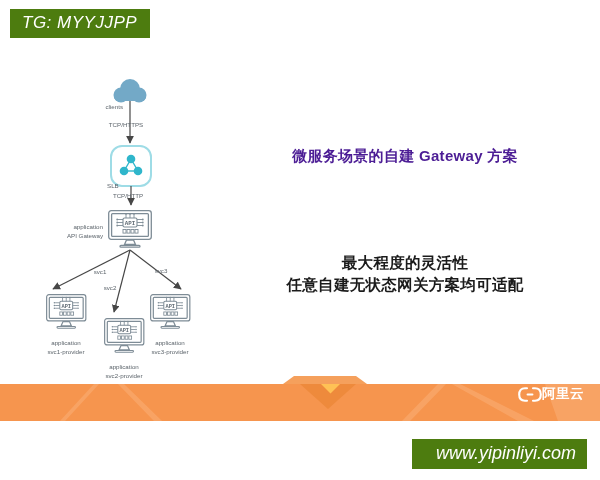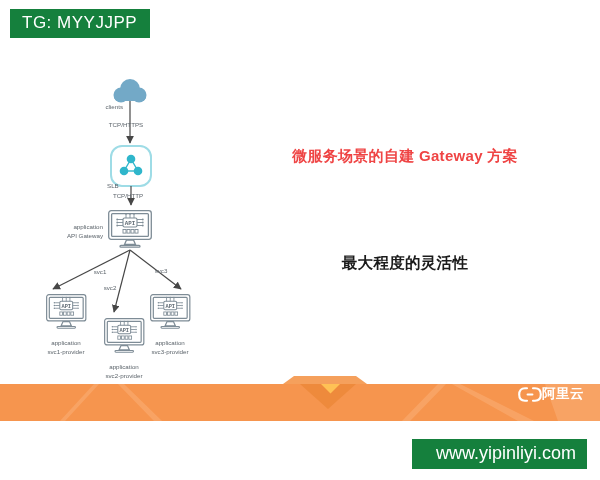--- a/index.html
+++ b/index.html
@@ -3,38 +3,39 @@
 <meta charset="utf-8">
 <style>
   html,body{margin:0;padding:0;}
   body{
     width:600px;height:480px;position:relative;overflow:hidden;
     background:#ffffff;
     font-family:"Liberation Sans", sans-serif;
   }
   .tag{
     position:absolute;
-    background:#15803d;
+    background:#4d7c0f;
     color:#ffffff;
     white-space:nowrap;
+    font-style:italic;
   }
   .tag-top{
     left:10px;top:9px;
     padding:4px 13px 5px 12px;
     font-size:17px;letter-spacing:0.5px;
   }
   .tag-bottom{
     right:13px;top:439px;
     padding:4px 11px 5px 24px;
     font-size:18px;
   }
   .headline{
     position:absolute;left:260px;top:147px;width:290px;
     text-align:center;
-    font-size:15px;font-weight:bold;color:#ef4444;
+    font-size:15px;font-weight:bold;color:#4c1d95;
     letter-spacing:0.3px;
   }
   .callout{
     position:absolute;left:255px;top:252px;width:300px;
     text-align:center;
     font-size:15.5px;font-weight:bold;color:#1b1b1b;
     line-height:22px;letter-spacing:0.3px;
   }
   .diagram{
     position:absolute;left:30px;top:70px;
@@ -143,20 +144,21 @@
   <text x="94" y="308" text-anchor="middle">svc2-provider</text>
 
   <text x="140" y="275" text-anchor="middle">application</text>
   <text x="140" y="284" text-anchor="middle">svc3-provider</text>
 </svg>
 
 <div class="headline">微服务场景的自建 Gateway 方案</div>
 
 <div class="callout">
   <div>最大程度的灵活性</div>
+  <div>任意自建无状态网关方案均可适配</div>
 </div>
 
 <svg class="banner" width="600" height="46" viewBox="0 0 600 46">
   <polygon points="283,9 294,1 356,1 367,9" fill="#F5A05C"></polygon>
   <rect x="0" y="9" width="600" height="37" fill="#F6954E"></rect>
   <polygon points="300,9 356,9 328,34" fill="#EE8A3C"></polygon>
   <polygon points="321,9 340,9 330.5,18.5" fill="#FFC155"></polygon>
   <g opacity="0.55" fill="#FBB077">
     <polygon points="402,46 438,9 446,9 410,46"></polygon>
     <polygon points="452,9 460,9 534,46 518,46"></polygon>

